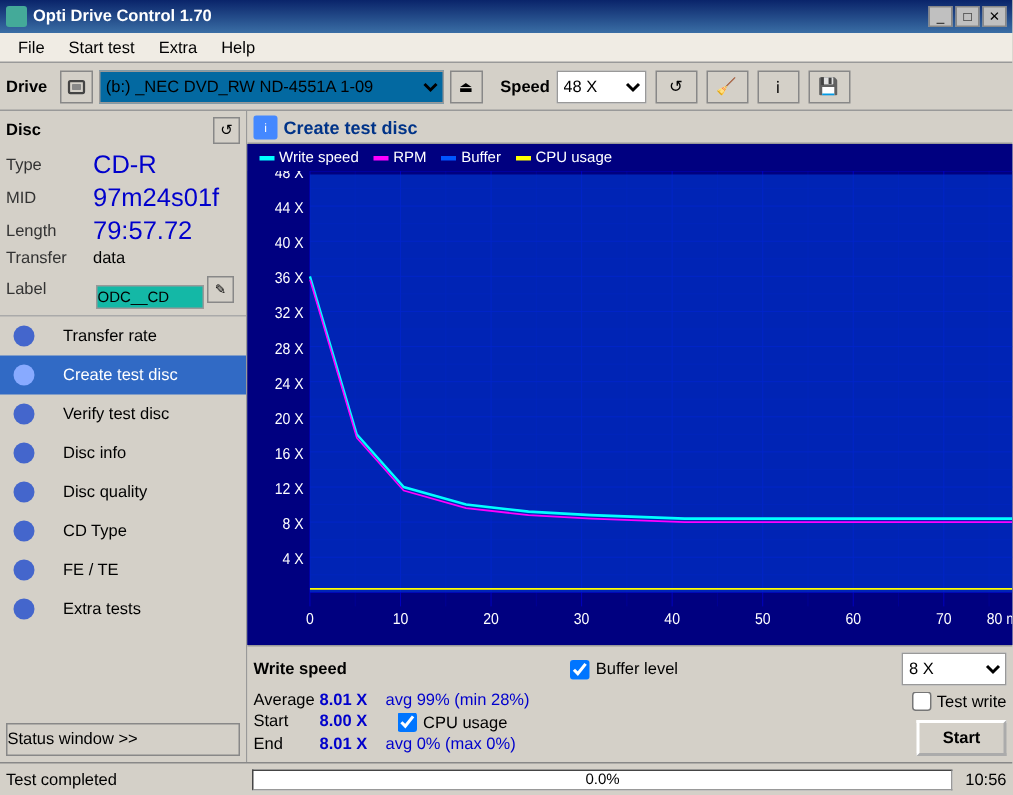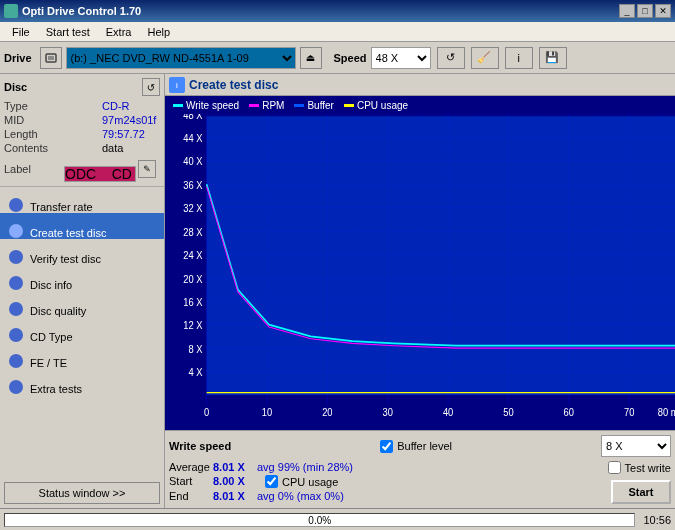--- a/index.html
+++ b/index.html
@@ -28,37 +28,37 @@
 
     
     .main { display: flex; height: calc(530px - 22px - 20px - 32px - 22px); }
 
     
     .left-panel { width: 165px; background: #d4d0c8; border-right: 1px solid #999; display: flex; flex-direction: column; flex-shrink: 0; }
     .disc-section { padding: 4px; border-bottom: 1px solid #aaa; }
     .disc-header { display: flex; align-items: center; justify-content: space-between; margin-bottom: 4px; }
     .disc-title { font-size: 11px; font-weight: bold; }
     .disc-refresh { width: 18px; height: 18px; background: #d4d0c8; border: 1px solid #888; display: flex; align-items: center; justify-content: center; cursor: pointer; font-size: 10px; }
-    .disc-row { display: flex; align-items: center; margin-bottom: 2px; gap: 40px; }
+    .disc-row { display: flex; align-items: center; margin-bottom: 2px; }
     .disc-key { width: 58px; font-size: 11px; color: #333; }
-    .disc-val { font-size: 11px; color: #0000cc; font-weight: normal; }
+    .disc-val { font-size: 17px; color: #0000cc; font-weight: normal; }
     .disc-val-black { font-size: 11px; color: #000; }
-    .label-input { height: 16px; font-size: 14px; border: 1px solid #999; width: 72px; background: #be185d; margin-top: 10px; }
+    .label-input { height: 16px; font-size: 10px; border: 1px solid #999; width: 72px; background: #14b8a6; margin-top: 10px; }
     .label-row { display: flex; align-items: center; gap: 2px; margin-top: 2px; }
     .label-edit-btn { width: 18px; height: 18px; background: #d4d0c8; border: 1px solid #888; cursor: pointer; font-size: 9px; display: flex; align-items: center; justify-content: center; }
 
     .nav-section { flex: 1; }
-    .nav-item { display: flex; align-items: flex-end; height: 26px; padding: 0 8px; cursor: pointer; font-size: 11px; gap: 6px; }
+    .nav-item { display: flex; align-items: center; height: 26px; padding: 0 8px; cursor: pointer; font-size: 11px; gap: 18px; }
     .nav-item.active { background: #316ac5; color: white; }
     .nav-icon { width: 16px; height: 16px; border-radius: 8px; display: flex; align-items: center; justify-content: center; flex-shrink: 0; }
     .nav-icon-circle { width: 14px; height: 14px; border-radius: 7px; background: #888; display: inline-block; }
     .nav-icon-circle.active { background: #88aaff; }
     .nav-icon-circle.blue { background: #4466cc; }
 
-    .status-btn { margin: 4px; height: 22px; background: #d4d0c8; border: 1px solid #888; font-size: 11px; cursor: pointer; display: flex; align-items: center; justify-content: center; }
+    .status-btn { margin: 4px; height: 22px; background: #d4d0c8; border: 1px solid #888; font-size: 11px; cursor: pointer; display: flex; align-items: center; justify-content: flex-start; }
 
     
     .right-panel { flex: 1; background: #000; display: flex; flex-direction: column; }
     .panel-header { background: #d4d0c8; height: 22px; display: flex; align-items: center; padding: 0 4px; gap: 4px; border-bottom: 1px solid #999; }
     .panel-header-icon { width: 16px; height: 16px; background: #4488ff; border-radius: 2px; display: flex; align-items: center; justify-content: center; }
     .panel-title { font-size: 12px; font-weight: bold; color: #003388; }
     .legend { background: #000080; height: 18px; display: flex; align-items: center; padding: 0 8px; gap: 10px; }
     .legend-item { display: flex; align-items: center; gap: 3px; font-size: 10px; color: #fff; }
     .legend-color { width: 10px; height: 3px; }
 
@@ -148,21 +148,21 @@
       </div>
       <div class="disc-row">
         <span class="disc-key">MID</span>
         <span class="disc-val">97m24s01f</span>
       </div>
       <div class="disc-row">
         <span class="disc-key">Length</span>
         <span class="disc-val">79:57.72</span>
       </div>
       <div class="disc-row">
-        <span class="disc-key">Contents</span>
+        <span class="disc-key">Transfer</span>
         <span class="disc-val-black">data</span>
       </div>
       <div class="label-row">
         <span class="disc-key">Label</span>
         <input class="label-input" type="text" value="ODC__CD" style="">
         <div class="label-edit-btn">✎</div>
       </div>
     </div>
 
     <div class="nav-section">
@@ -378,18 +378,19 @@
             <label>Test write</label>
           </div>
           <button class="start-btn">Start</button>
         </div>
       </div>
     </div>
   </div>
 </div>
 
 <div class="statusbar">
+  <span class="status-text">Test completed</span>
   <div class="progress-bar">
     <div class="progress-fill"></div>
     <span class="progress-pct">0.0%</span>
   </div>
   <span class="status-time">10:56</span>
 </div>
 
 </body></html>

